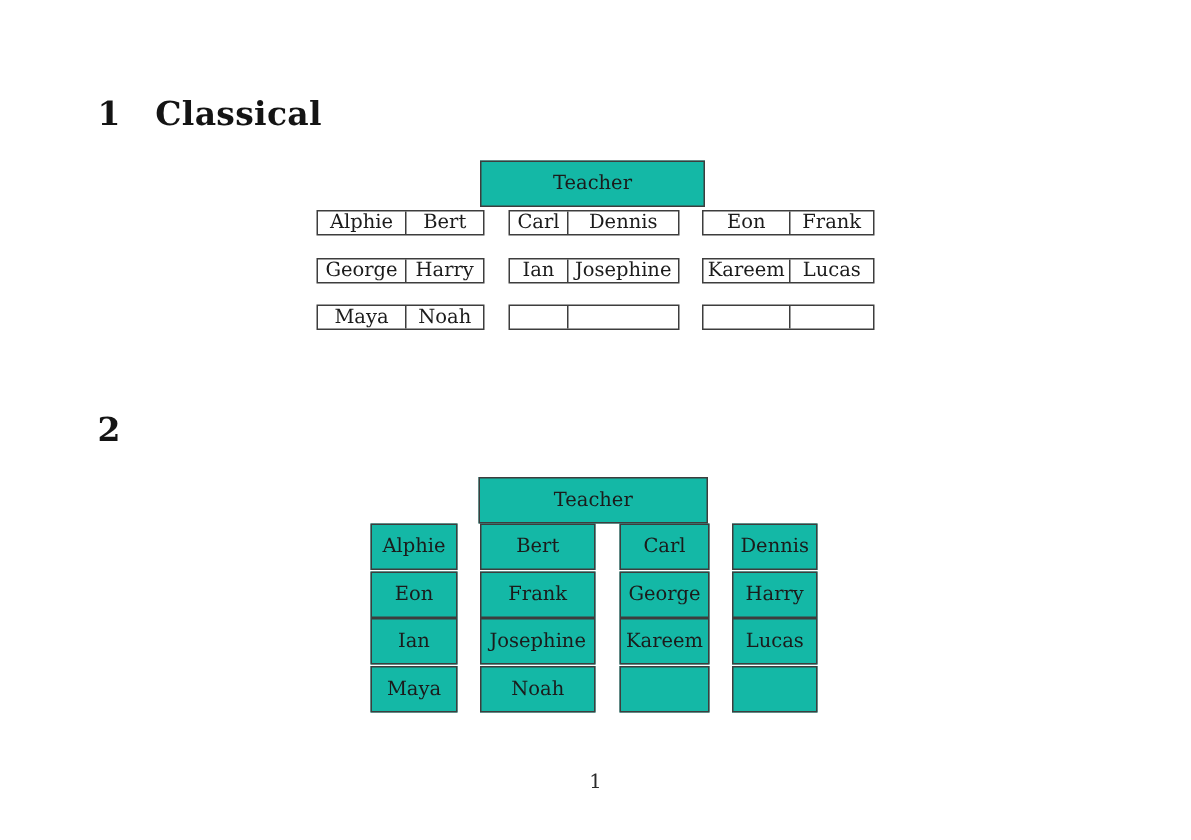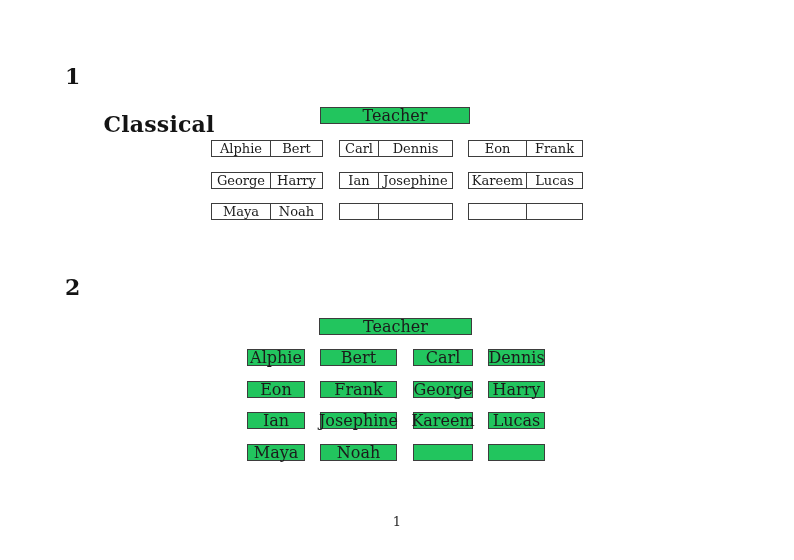--- a/index.html
+++ b/index.html
@@ -5,26 +5,26 @@
   html, body { margin:0; padding:0; background:#ffffff; }
   .page {
     position:relative; width:794px; height:560px; background:#ffffff;
     font-family:"DejaVu Serif", serif; color:#1b1b1b; overflow:hidden;
   }
   .heading {
     position:absolute; left:65px; margin:0;
     font-size:22px; font-weight:bold; line-height:24px;
     display:flex; color:#141414; letter-spacing:0.2px;
   }
-  .sec-title { margin-left:23px;margin-top:48px; }
+  .sec-title { margin-left:23px; }
   .tbox {
-    position:absolute; height:17px; box-sizing:border-box;
-    border:1px solid #3d3d3d; background:#22c55e;
+    position:absolute; height:31px; box-sizing:border-box;
+    border:1px solid #3d3d3d; background:#14b8a6;
     display:flex; align-items:center; justify-content:center;
-    font-size:16px; line-height:15px; white-space:nowrap;
+    font-size:13px; line-height:15px; white-space:nowrap;
   }
   .desk {
     position:absolute; height:17px; box-sizing:border-box;
     border:1px solid #3d3d3d; background:#ffffff; display:flex;
   }
   .desk .cell {
     height:100%; box-sizing:border-box;
     display:flex; align-items:center; justify-content:center;
     font-size:13px; line-height:15px; white-space:nowrap;
   }

